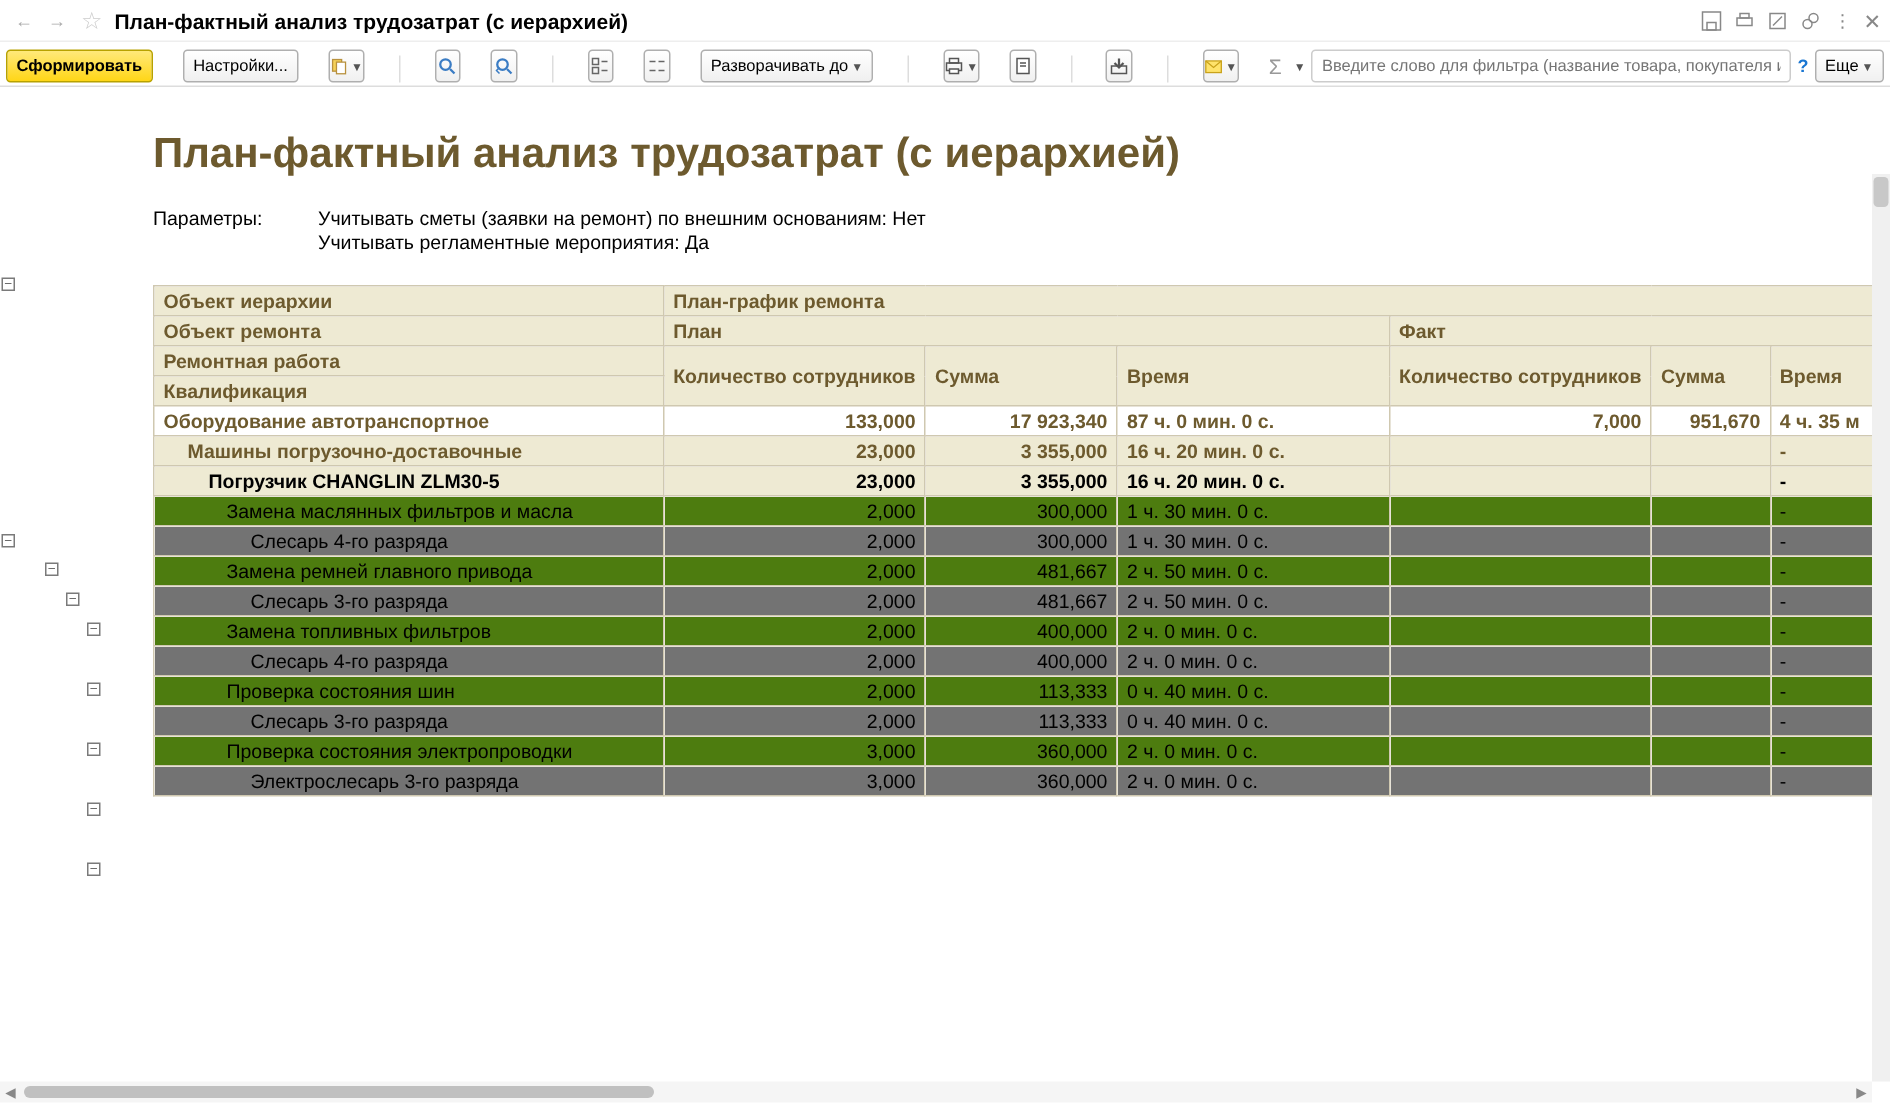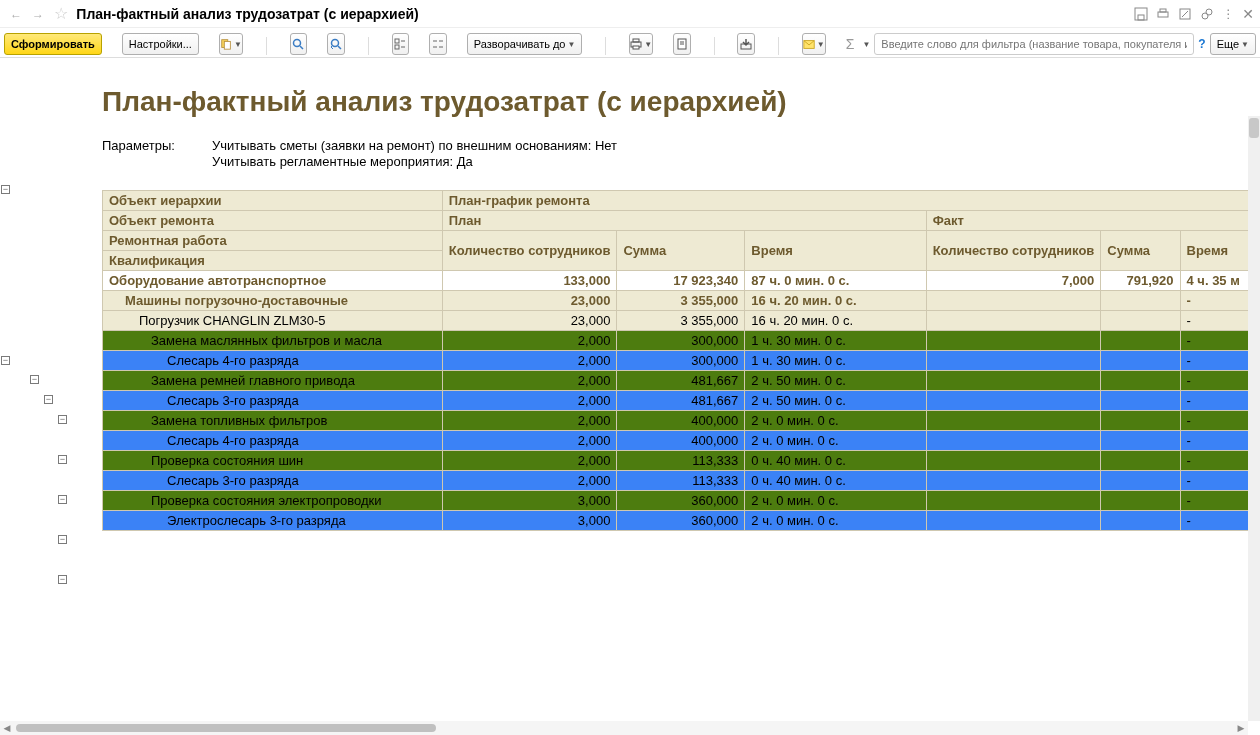--- a/index.html
+++ b/index.html
@@ -30,24 +30,24 @@
 .params-lines div{margin-bottom:1px}
 table.rep{border-collapse:collapse;margin-top:20px;font-size:13px;table-layout:fixed}
 table.rep td,table.rep th{border:1px solid #cfc8b0;padding:2px 6px;vertical-align:middle;white-space:nowrap;overflow:hidden}
 .hdr{background:#eeead3;color:#6d5a2e;font-weight:bold;text-align:left}
 .hdr.sub{font-weight:bold}
 .num{text-align:right}
 .lvl0{font-weight:bold}
 .lvl0 td{color:#6d5a2e}
 .lvl1{font-weight:bold}
 .lvl1 td{color:#6d5a2e;background:#eeead3}
-.lvl2{font-weight:normal}
+.lvl2{font-weight:bold}
 .lvl2 td{background:#eeead3}
 .lvl3 td{background:#4d7c0f}
-.lvl4 td{background:#3b82f6}
+.lvl4 td{background:#737373}
 .indent{display:inline-block}
 .scroll-v{position:absolute;right:0;top:58px;bottom:14px;width:12px;background:#f0f0f0}
 .scroll-thumb-v{position:absolute;left:1px;right:1px;top:2px;height:20px;background:#c8c8c8;border-radius:3px}
 .scroll-h{position:absolute;left:0;right:12px;bottom:0;height:14px;background:#f5f5f5;display:flex;align-items:center}
 .scroll-arrow{width:14px;height:14px;display:flex;align-items:center;justify-content:center;color:#888;cursor:pointer;font-size:9px}
 .scroll-thumb-h{height:8px;background:#c0c0c0;border-radius:4px;width:420px;margin-left:2px}
 .drop{font-size:8px;margin-left:2px;color:#555}
 svg{display:block}
 </style>
 </head>
@@ -225,21 +225,21 @@
           <td class="hdr">Квалификация</td>
         </tr>
         </tbody>
           <tbody id="data-rows">
             <tr class="lvl0">
               <td><span class="indent" style="width: 0px;"></span>Оборудование автотранспортное</td>
               <td class="num">133,000</td>
               <td class="num">17 923,340</td>
               <td class="num" style="text-align: left;">87 ч. 0 мин. 0 с.</td>
               <td class="num">7,000</td>
-              <td class="num">791,920</td>
+              <td class="num">951,670</td>
               <td class="num" style="text-align: left;">4 ч. 35 м</td>
             </tr>
             <tr class="lvl1">
               <td><span class="indent" style="width: 16px;"></span>Машины погрузочно-доставочные</td>
               <td class="num">23,000</td>
               <td class="num">3 355,000</td>
               <td class="num" style="text-align: left;">16 ч. 20 мин. 0 с.</td>
               <td class="num"></td>
               <td class="num"></td>
               <td class="num" style="text-align: left;">-</td>

